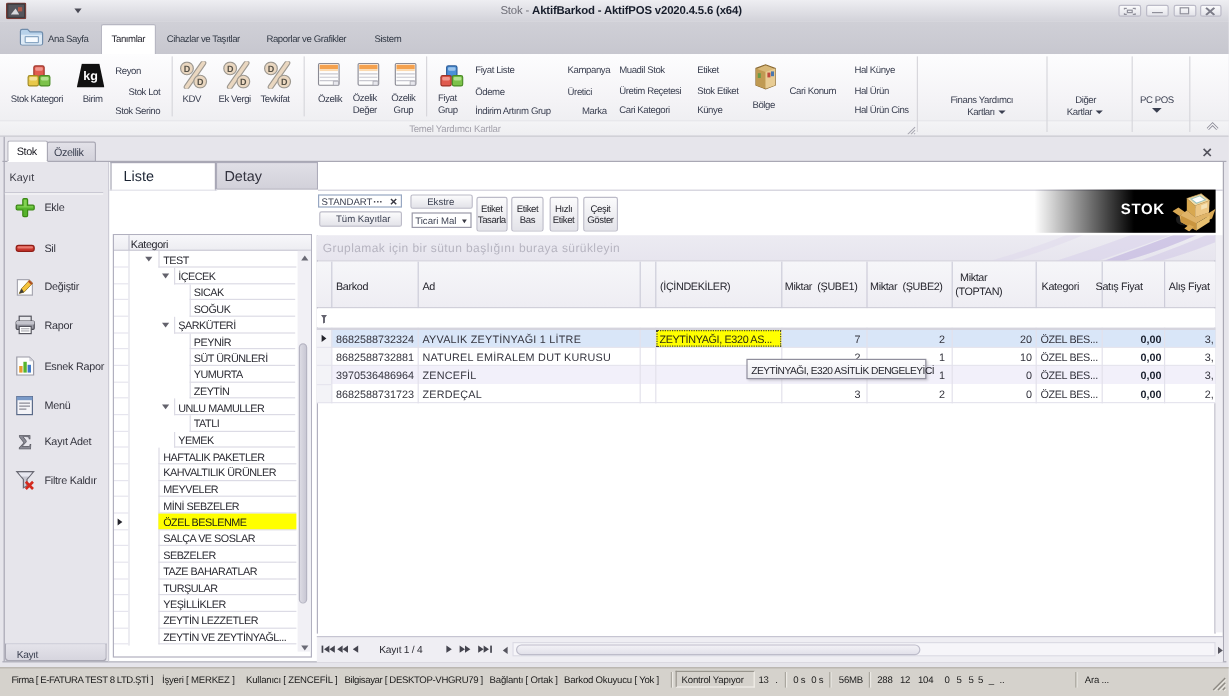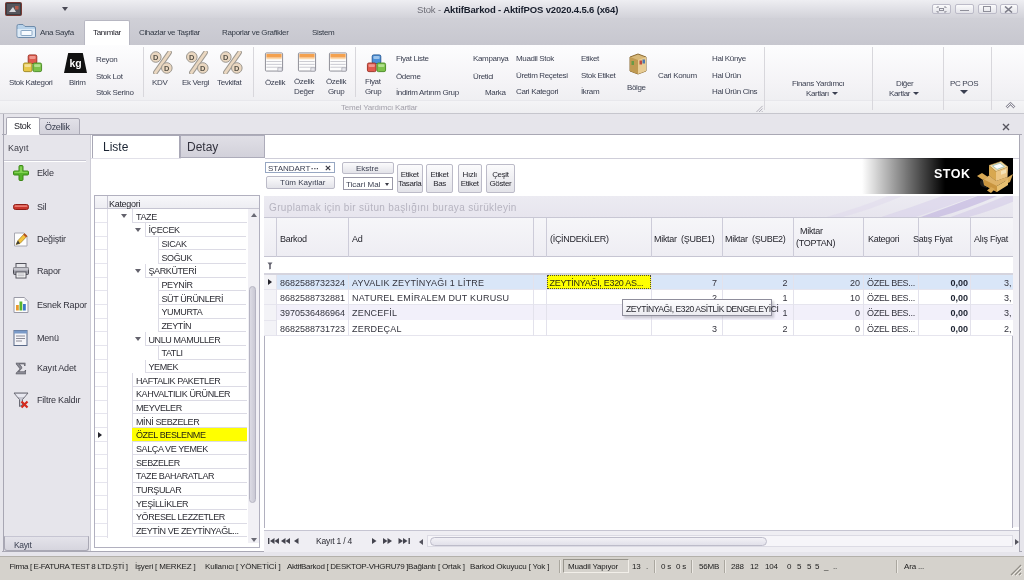--- a/index.html
+++ b/index.html
@@ -77,21 +77,21 @@
     <rect x="12" y="10.5" width="9" height="9" rx="1.5" fill="#7cc24a" stroke="#4a8c26"></rect>
     <rect x="13.2" y="11.7" width="6.6" height="3" rx="1" fill="#b2e08e"></rect>
   </svg>
 <div class="rtx" style="left:9px;top:78px">Stok Kategori</div>
 <svg class="a" style="left:64px;top:53px" width="23" height="20" viewBox="0 0 22 19">
     <path d="M4 0 L18 0 L22 19 L0 19 Z" fill="#111"></path>
     <text x="11" y="13" text-anchor="middle" font-size="10" font-weight="bold" fill="#fff" font-family="Liberation Sans">kg</text>
   </svg>
 <div class="rtx" style="left:69px;top:78px">Birim</div>
 <div class="rtx" style="left:96px;top:55px">Reyon</div>
-<div class="rtx" style="left:96px;top:71.5px">Stok Lot</div>
+<div class="rtx" style="left:107px;top:71.5px">Stok Lot</div>
 <div class="rtx" style="left:96px;top:87.5px">Stok Serino</div>
 
 <svg class="a" style="left:149px;top:51px" width="24" height="23" viewBox="0 0 24 23">
     <path d="M20.5 1.5 L6.5 21.5" stroke="#9d9890" stroke-width="4.8" stroke-linecap="round"></path>
     <path d="M20.5 1.5 L6.5 21.5" stroke="#ead7c0" stroke-width="3" stroke-linecap="round"></path>
     <circle cx="6.8" cy="6" r="5.3" fill="#ead7c0" stroke="#9d9890" stroke-width="1"></circle>
     <circle cx="17.8" cy="17" r="5.3" fill="#ead7c0" stroke="#9d9890" stroke-width="1"></circle>
     <text x="6.8" y="8.6" text-anchor="middle" font-size="7.5" font-weight="bold" fill="#575248" font-family="Liberation Sans">D</text>
     <text x="17.8" y="19.6" text-anchor="middle" font-size="7.5" font-weight="bold" fill="#575248" font-family="Liberation Sans">D</text>
   </svg>
@@ -164,21 +164,21 @@
 <div class="rtx" style="left:396px;top:71.5px">Ödeme</div>
 <div class="rtx" style="left:396px;top:88px">İndirim Artırım Grup</div>
 <div class="rtx" style="left:473px;top:54px">Kampanya</div>
 <div class="rtx" style="left:473px;top:71.5px">Üretici</div>
 <div class="rtx" style="left:485px;top:88px">Marka</div>
 <div class="rtx" style="left:516px;top:54px">Muadil Stok</div>
 <div class="rtx" style="left:516px;top:70.5px">Üretim Reçetesi</div>
 <div class="rtx" style="left:516px;top:86.5px">Cari Kategori</div>
 <div class="rtx" style="left:581px;top:54px">Etiket</div>
 <div class="rtx" style="left:581px;top:70.5px">Stok Etiket</div>
-<div class="rtx" style="left:581px;top:86.5px">İkram</div>
+<div class="rtx" style="left:581px;top:86.5px">Künye</div>
 <div class="rtx" style="left:627px;top:82.5px">Bölge</div>
 <div class="rtx" style="left:658px;top:71px">Cari Konum</div>
 <div class="rtx" style="left:712px;top:54px">Hal Künye</div>
 <div class="rtx" style="left:712px;top:70.5px">Hal Ürün</div>
 <div class="rtx" style="left:712px;top:86.5px">Hal Ürün Cins</div>
 <div class="rtx" style="left:792px;top:79px">Finans Yardımcı</div>
 <div class="rtx" style="left:806px;top:88.5px">Kartları<span style="display:inline-block;vertical-align:1px;margin-left:3px;width:0;height:0;border-left:3.5px solid transparent;border-right:3.5px solid transparent;border-top:3.8px solid #3a3f50"></span></div>
 <div class="rtx" style="left:896px;top:79px">Diğer</div>
 <div class="rtx" style="left:889px;top:88.5px">Kartlar<span style="display:inline-block;vertical-align:1px;margin-left:3px;width:0;height:0;border-left:3.5px solid transparent;border-right:3.5px solid transparent;border-top:3.8px solid #3a3f50"></span></div>
 <div class="rtx" style="left:950px;top:79px">PC POS</div>
@@ -276,21 +276,21 @@
 <div class="a" style="left:95px;top:454.4px;width:11.5px;height:1px;background:#e6e5ee"></div>
 <div class="a" style="left:95px;top:468.0px;width:11.5px;height:1px;background:#e6e5ee"></div>
 <div class="a" style="left:95px;top:481.7px;width:11.5px;height:1px;background:#e6e5ee"></div>
 <div class="a" style="left:95px;top:495.4px;width:11.5px;height:1px;background:#e6e5ee"></div>
 <div class="a" style="left:95px;top:509.0px;width:11.5px;height:1px;background:#e6e5ee"></div>
 <div class="a" style="left:95px;top:522.7px;width:11.5px;height:1px;background:#e6e5ee"></div>
 <div class="a" style="left:95px;top:536.4px;width:11.5px;height:1px;background:#e6e5ee"></div>
 <div class="a" style="left:131.5px;top:222.0px;width:115.0px;height:1px;background:#dcdbe5"></div>
 <div class="a" style="left:131.5px;top:209.3px;width:1px;height:13.7px;background:#dcdbe5"></div>
 <div class="a" style="left:120.5px;top:214.3px;width:0;height:0;border-left:3px solid transparent;border-right:3px solid transparent;border-top:4px solid #63626c"></div>
-<div class="a" style="left:136px;top:211.5px;font-size:9px;letter-spacing:-0.4px;color:#2b2b33">TAZE</div>
+<div class="a" style="left:136px;top:211.5px;font-size:9px;letter-spacing:-0.4px;color:#2b2b33">TEST</div>
 <div class="a" style="left:144.8px;top:235.6px;width:101.7px;height:1px;background:#dcdbe5"></div>
 <div class="a" style="left:144.8px;top:223.0px;width:1px;height:13.7px;background:#dcdbe5"></div>
 <div class="a" style="left:134.5px;top:228.0px;width:0;height:0;border-left:3px solid transparent;border-right:3px solid transparent;border-top:4px solid #63626c"></div>
 <div class="a" style="left:148.5px;top:225.2px;font-size:9px;letter-spacing:-0.4px;color:#2b2b33">İÇECEK</div>
 <div class="a" style="left:158.2px;top:249.3px;width:88.3px;height:1px;background:#dcdbe5"></div>
 <div class="a" style="left:158.2px;top:236.6px;width:1px;height:13.7px;background:#dcdbe5"></div>
 <div class="a" style="left:161.5px;top:238.8px;font-size:9px;letter-spacing:-0.4px;color:#2b2b33">SICAK</div>
 <div class="a" style="left:158.2px;top:263.0px;width:88.3px;height:1px;background:#dcdbe5"></div>
 <div class="a" style="left:158.2px;top:250.3px;width:1px;height:13.7px;background:#dcdbe5"></div>
 <div class="a" style="left:161.5px;top:252.5px;font-size:9px;letter-spacing:-0.4px;color:#2b2b33">SOĞUK</div>
@@ -332,36 +332,36 @@
 <div class="a" style="left:131.5px;top:427.0px;width:115.0px;height:1px;background:#dcdbe5"></div>
 <div class="a" style="left:131.5px;top:414.4px;width:1px;height:13.7px;background:#dcdbe5"></div>
 <div class="a" style="left:136px;top:416.6px;font-size:9px;letter-spacing:-0.4px;color:#2b2b33">MİNİ SEBZELER</div>
 <div class="a" style="left:131.5px;top:440.7px;width:115.0px;height:1px;background:#dcdbe5"></div>
 <div class="a" style="left:131.5px;top:428.0px;width:1px;height:13.7px;background:#dcdbe5"></div>
 <div class="a" style="left:132.0px;top:428.0px;width:115.0px;height:13.2px;background:#ffff00"></div>
 <div class="a" style="left:98px;top:431.5px;width:0;height:0;border-top:3px solid transparent;border-bottom:3px solid transparent;border-left:4.5px solid #23232b"></div>
 <div class="a" style="left:136px;top:430.2px;font-size:9px;letter-spacing:-0.4px;color:#1f1f14">ÖZEL BESLENME</div>
 <div class="a" style="left:131.5px;top:454.4px;width:115.0px;height:1px;background:#dcdbe5"></div>
 <div class="a" style="left:131.5px;top:441.7px;width:1px;height:13.7px;background:#dcdbe5"></div>
-<div class="a" style="left:136px;top:443.9px;font-size:9px;letter-spacing:-0.4px;color:#2b2b33">SALÇA VE YEMEK</div>
+<div class="a" style="left:136px;top:443.9px;font-size:9px;letter-spacing:-0.4px;color:#2b2b33">SALÇA VE SOSLAR</div>
 <div class="a" style="left:131.5px;top:468.0px;width:115.0px;height:1px;background:#dcdbe5"></div>
 <div class="a" style="left:131.5px;top:455.4px;width:1px;height:13.7px;background:#dcdbe5"></div>
 <div class="a" style="left:136px;top:457.6px;font-size:9px;letter-spacing:-0.4px;color:#2b2b33">SEBZELER</div>
 <div class="a" style="left:131.5px;top:481.7px;width:115.0px;height:1px;background:#dcdbe5"></div>
 <div class="a" style="left:131.5px;top:469.0px;width:1px;height:13.7px;background:#dcdbe5"></div>
 <div class="a" style="left:136px;top:471.2px;font-size:9px;letter-spacing:-0.4px;color:#2b2b33">TAZE BAHARATLAR</div>
 <div class="a" style="left:131.5px;top:495.4px;width:115.0px;height:1px;background:#dcdbe5"></div>
 <div class="a" style="left:131.5px;top:482.7px;width:1px;height:13.7px;background:#dcdbe5"></div>
 <div class="a" style="left:136px;top:484.9px;font-size:9px;letter-spacing:-0.4px;color:#2b2b33">TURŞULAR</div>
 <div class="a" style="left:131.5px;top:509.0px;width:115.0px;height:1px;background:#dcdbe5"></div>
 <div class="a" style="left:131.5px;top:496.4px;width:1px;height:13.7px;background:#dcdbe5"></div>
 <div class="a" style="left:136px;top:498.6px;font-size:9px;letter-spacing:-0.4px;color:#2b2b33">YEŞİLLİKLER</div>
 <div class="a" style="left:131.5px;top:522.7px;width:115.0px;height:1px;background:#dcdbe5"></div>
 <div class="a" style="left:131.5px;top:510.0px;width:1px;height:13.7px;background:#dcdbe5"></div>
-<div class="a" style="left:136px;top:512.2px;font-size:9px;letter-spacing:-0.4px;color:#2b2b33">YÖRESEL LEZZETLER</div>
+<div class="a" style="left:136px;top:512.2px;font-size:9px;letter-spacing:-0.4px;color:#2b2b33">ZEYTİN LEZZETLER</div>
 <div class="a" style="left:131.5px;top:536.4px;width:115.0px;height:1px;background:#dcdbe5"></div>
 <div class="a" style="left:131.5px;top:523.7px;width:1px;height:13.7px;background:#dcdbe5"></div>
 <div class="a" style="left:136px;top:525.9px;font-size:9px;letter-spacing:-0.4px;color:#2b2b33">ZEYTİN VE ZEYTİNYAĞL...</div>
 </div>
 
 <div class="a" style="left:247.5px;top:209.3px;width:11px;height:334px;background:#f1f0f5"></div>
 <div class="a" style="left:251px;top:213px;width:0;height:0;border-left:3px solid transparent;border-right:3px solid transparent;border-bottom:4px solid #6a6a75"></div>
 <div class="a" style="left:249px;top:286px;width:7px;height:217px;background:linear-gradient(90deg,#dcdbe4,#c9c8d4);border:1px solid #b5b4c2;border-radius:4px"></div>
 <div class="a" style="left:251px;top:538px;width:0;height:0;border-left:3px solid transparent;border-right:3px solid transparent;border-top:4px solid #6a6a75"></div>
 
@@ -514,27 +514,27 @@
 <div class="a" style="left:427px;top:535px;width:586px;height:12px;background:#f6f5f9;border:1px solid #dcdbe4"></div>
 <div class="a" style="left:430px;top:536.5px;width:337px;height:9px;background:linear-gradient(#f2f1f6,#e2e1ea);border:1px solid #bdbcca;border-radius:5px"></div>
 
 <div class="a" style="left:4px;top:536px;width:85px;height:14.5px;background:linear-gradient(#e4e3ea,#d6d5de);border:1px solid #a9a8b4;border-top:1px solid #c6c5d2;border-radius:0 0 3px 3px"></div>
 <div class="rtx" style="left:14px;top:539.5px;font-size:8.5px">Kayıt</div>
 
 <div class="a" id="statusbar" style="left:0;top:556px;width:1024px;height:24px;background:#d5d2cc;border-top:1px solid #b3b0aa"></div>
 <div id="statusitems">
 <div class="a" style="left:9.5px;top:562px;font-size:8px;letter-spacing:-0.38px;color:#1c1c1c">Firma [ E-FATURA TEST 8 LTD.ŞTİ ]</div>
 <div class="a" style="left:135px;top:562px;font-size:8px;letter-spacing:-0.18px;color:#1c1c1c">İşyeri [ MERKEZ ]</div>
-<div class="a" style="left:205px;top:562px;font-size:8px;letter-spacing:-0.18px;color:#1c1c1c">Kullanıcı [ YÖNETİCİ ]</div>
-<div class="a" style="left:287px;top:562px;font-size:8px;letter-spacing:-0.3px;color:#1c1c1c">AktifBarkod [ DESKTOP-VHGRU79 ]</div>
+<div class="a" style="left:205px;top:562px;font-size:8px;letter-spacing:-0.18px;color:#1c1c1c">Kullanıcı [ ZENCEFİL ]</div>
+<div class="a" style="left:287px;top:562px;font-size:8px;letter-spacing:-0.3px;color:#1c1c1c">Bilgisayar [ DESKTOP-VHGRU79 ]</div>
 <div class="a" style="left:408px;top:562px;font-size:8px;letter-spacing:-0.18px;color:#1c1c1c">Bağlantı [ Ortak ]</div>
 <div class="a" style="left:470px;top:562px;font-size:8px;letter-spacing:-0.18px;color:#1c1c1c">Barkod Okuyucu [ Yok ]</div>
 <div class="a" style="left:559px;top:560px;width:1px;height:13px;background:#aaa79f;box-shadow:1px 0 0 #ece9e4"></div>
 <div class="a" style="left:563px;top:558.5px;width:66px;height:14.5px;border:1px solid;border-color:#98958d #f2efe9 #f2efe9 #98958d;background:#d5d2cc"></div>
-<div class="a" style="left:568px;top:562px;font-size:8px;letter-spacing:-0.18px;color:#1c1c1c">Muadil Yapıyor</div>
+<div class="a" style="left:568px;top:562px;font-size:8px;letter-spacing:-0.18px;color:#1c1c1c">Kontrol Yapıyor</div>
 <div class="a" style="left:632px;top:562px;font-size:8px;letter-spacing:-0.18px;color:#1c1c1c">13</div>
 <div class="a" style="left:646px;top:562px;font-size:8px;letter-spacing:-0.18px;color:#1c1c1c">.</div>
 <div class="a" style="left:654px;top:560px;width:1px;height:13px;background:#aaa79f;box-shadow:1px 0 0 #ece9e4"></div>
 <div class="a" style="left:661px;top:562px;font-size:8px;letter-spacing:-0.18px;color:#1c1c1c">0 s</div>
 <div class="a" style="left:676px;top:562px;font-size:8px;letter-spacing:-0.18px;color:#1c1c1c">0 s</div>
 <div class="a" style="left:691px;top:560px;width:1px;height:13px;background:#aaa79f;box-shadow:1px 0 0 #ece9e4"></div>
 <div class="a" style="left:699px;top:562px;font-size:8px;letter-spacing:-0.18px;color:#1c1c1c">56MB</div>
 <div class="a" style="left:724px;top:560px;width:1px;height:13px;background:#aaa79f;box-shadow:1px 0 0 #ece9e4"></div>
 <div class="a" style="left:731px;top:562px;font-size:8px;letter-spacing:-0.18px;color:#1c1c1c">288</div>
 <div class="a" style="left:750px;top:562px;font-size:8px;letter-spacing:-0.18px;color:#1c1c1c">12</div>

